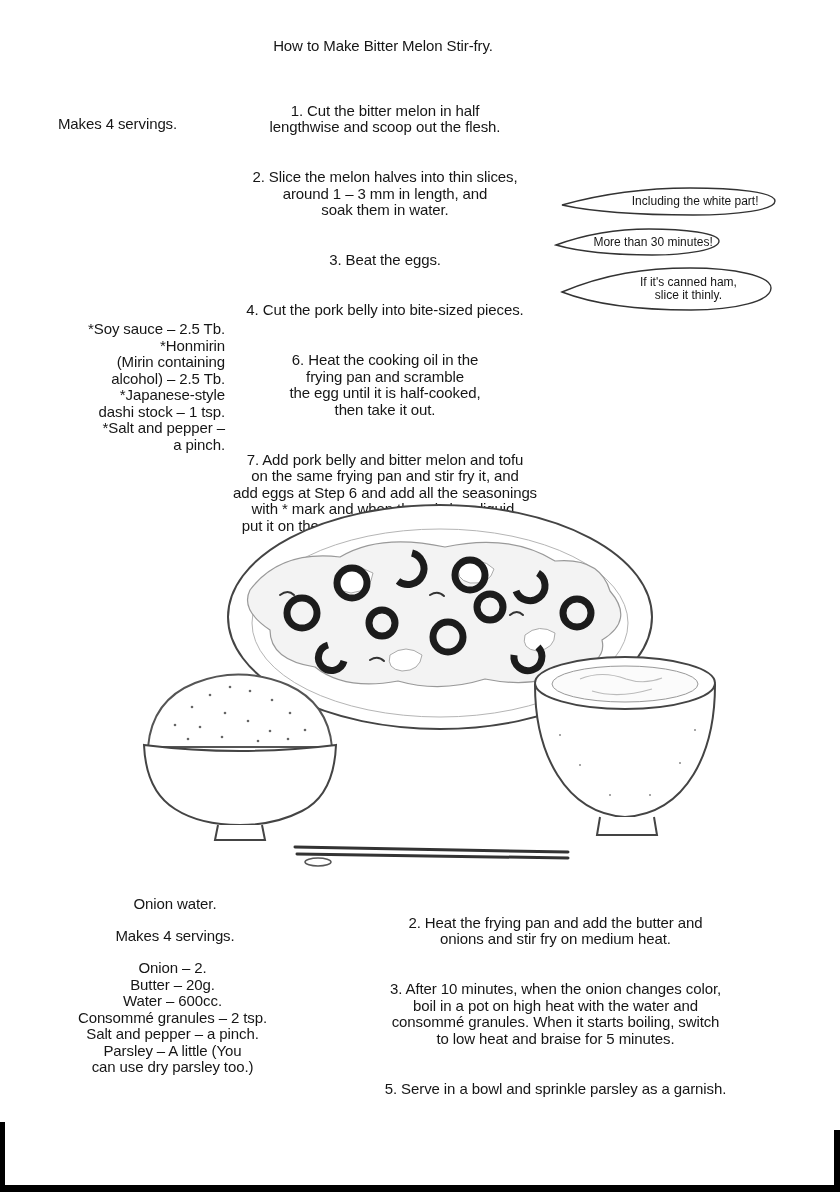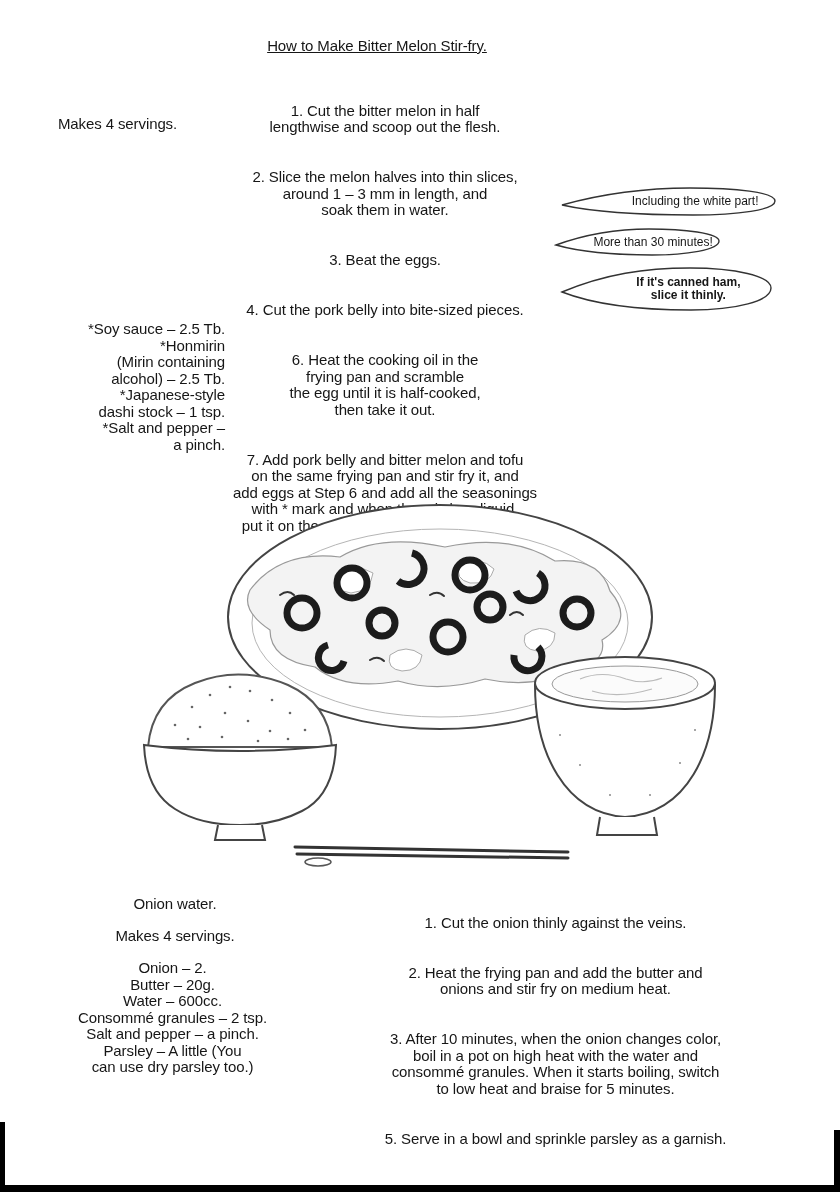--- a/index.html
+++ b/index.html
@@ -16,21 +16,21 @@
        align-items:center; justify-content:center; text-align:center;
        font-size:12px; line-height:13px; white-space:pre-line; }
   .illu { position:absolute; left:130px; top:495px; width:600px; height:380px; }
   .mark { position:absolute; background:#000; }
 </style>
 </head>
 <body>
 
 <div class="page">
 
-  <div class="t" style="left:137px; top:38px; width:480px;text-decoration:underline;">How to Make Bitter Melon Stir-fry.</div>
+  <div class="t" style="left:143px; top:38px; width:480px;">How to Make Bitter Melon Stir-fry.</div>
 
   <div class="t" style="left:10px; top:116px; width:215px;">Makes 4 servings.</div>
   <div class="t" style="left:10px; top:321px; width:215px;text-align:right;">*Soy sauce – 2.5 Tb.
 *Honmirin
 (Mirin containing
 alcohol) – 2.5 Tb.
 *Japanese-style
 dashi stock – 1 tsp.
 *Salt and pepper –
 a pinch.</div>
@@ -65,21 +65,21 @@
     <svg viewBox="0 0 168 32" preserveAspectRatio="none">
       <path d="M2,19 C35,7 65,3 95,3 C130,3 165,7 165,15 C165,24 132,29 98,29 C62,29 30,27 2,19 Z" fill="#ffffff" stroke="#333" stroke-width="1.4"></path>
     </svg>
     <div class="ctext" style="left:22%;">More than 30 minutes!</div>
   </div>
 
   <div class="callout" style="left:560px; top:264px; width:214px; height:50px;">
     <svg viewBox="0 0 214 50" preserveAspectRatio="none">
       <path d="M2,28 C45,10 85,4 130,4 C175,4 211,12 211,24 C211,37 176,46 131,46 C86,46 38,42 2,28 Z" fill="#ffffff" stroke="#333" stroke-width="1.4"></path>
     </svg>
-    <div class="ctext" style="left:24%;font-weight:bold;">If it's canned ham,
+    <div class="ctext" style="left:24%;">If it's canned ham,
 slice it thinly.</div>
   </div>
 
   <svg class="illu" viewBox="0 0 600 380">
 
     <g>
       <ellipse cx="310" cy="122" rx="212" ry="112" fill="#ffffff" stroke="#444" stroke-width="2"></ellipse>
       <ellipse cx="310" cy="128" rx="188" ry="94" fill="none" stroke="#b5b5b5" stroke-width="1"></ellipse>
     </g>
 
@@ -162,21 +162,20 @@
   <div class="t" style="left:75px; top:928px; width:200px;">Makes 4 servings.</div>
   <div class="t" style="left:25px; top:960px; width:295px;">Onion – 2.
 Butter – 20g.
 Water – 600cc.
 Consommé granules – 2 tsp.
 Salt and pepper – a pinch.
 Parsley – A little (You
 can use dry parsley too.)</div>
 
   <div class="t steps" style="left:353px; top:898px; width:405px;">
-    <p>1. Cut the onion thinly against the veins.</p>
     <p>2. Heat the frying pan and add the butter and
 onions and stir fry on medium heat.</p>
     <p>3. After 10 minutes, when the onion changes color,
 boil in a pot on high heat with the water and
 consommé granules. When it starts boiling, switch
 to low heat and braise for 5 minutes.</p>
     <p>5. Serve in a bowl and sprinkle parsley as a garnish.</p>
   </div>
 
   <div class="mark" style="left:0; top:1185px; width:840px; height:7px;"></div>

